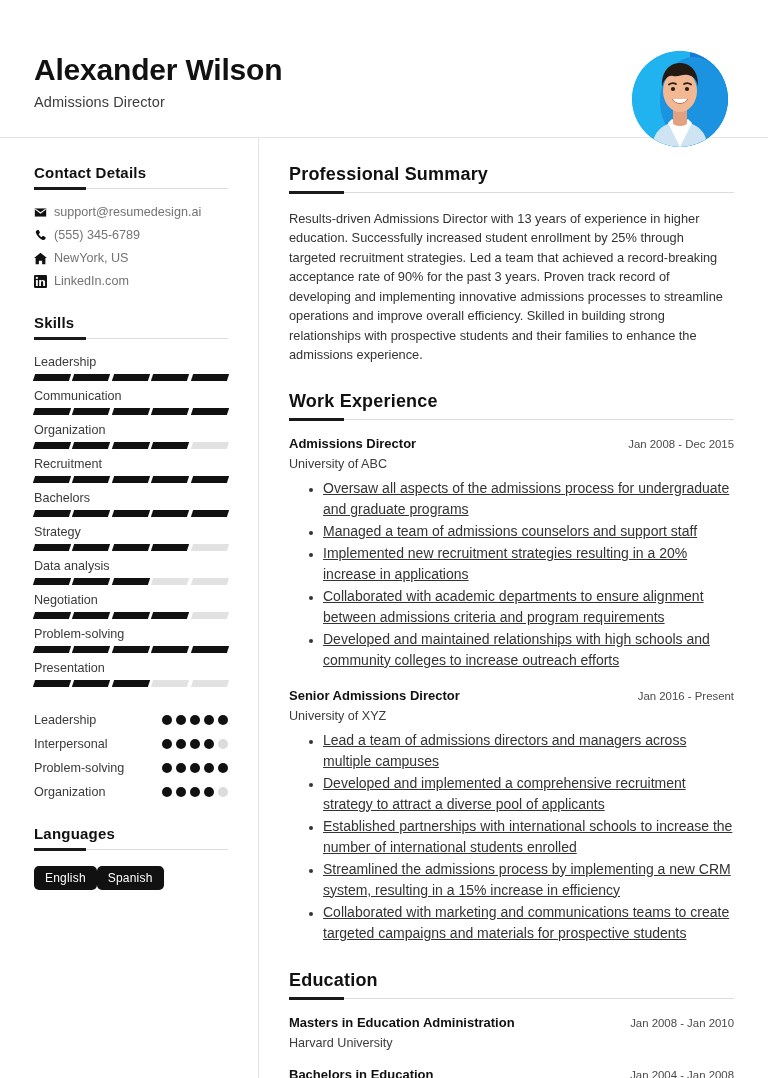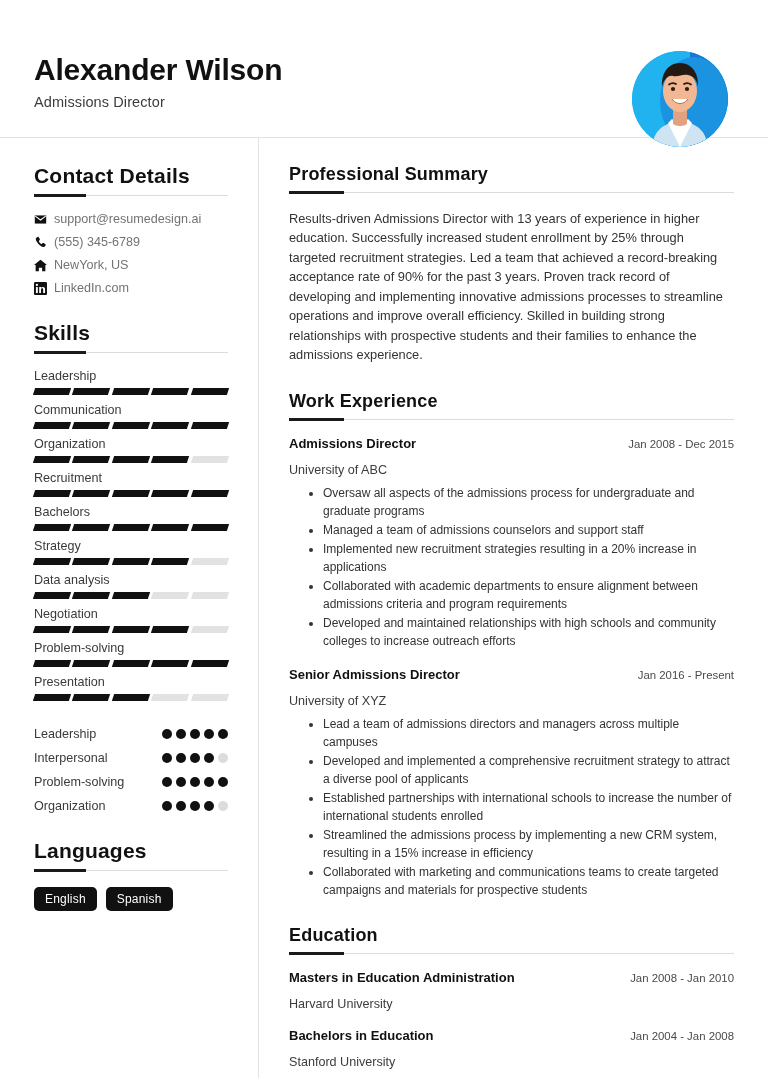--- a/index.html
+++ b/index.html
@@ -54,21 +54,21 @@
     border-right: 1px solid #e3e3e3;
   }
   .col-right {
     flex: 1;
     padding: 26px 34px 0 30px;
   }
 
   
   .sec-head { margin-bottom: 16px; }
   .sec-title {
-    font-size: 21px;
+    font-size: 15px;
     font-weight: bold;
     color: #111;
     letter-spacing: .2px;
     padding-bottom: 7px;
   }
   .sec-title.right { font-size: 18px; }
   .sec-rule { position: relative; height: 1px; background: #dcdcdc; }
   .sec-rule::before {
     content:""; position:absolute; left:0; top:-1px;
     width: 52px; height: 3px; background:#1a1a1a;
@@ -107,21 +107,21 @@
   .soft-row {
     display: flex; align-items: center; justify-content: space-between;
     margin-bottom: 10px;
   }
   .soft-name { font-size: 12.6px; color: #3a3a3a; }
   .dots { display: flex; gap: 4px; }
   .dot { width: 10px; height: 10px; border-radius: 50%; background: #111; }
   .dot.off { background: #dcdcdc; }
 
   
-  .lang-wrap { display: flex; gap: 9px; flex-wrap: wrap; margin-top: 16px; }
+  .lang-wrap { display: flex; gap: 0; flex-wrap: wrap; margin-top: 16px; }
   .lang-pill {
     background: #111; color: #fff;
     font-size: 12px;
     padding: 5px 11px;
     border-radius: 5px;
     letter-spacing: .2px;
   }
 
   
   .summary {
@@ -130,31 +130,32 @@
     color: #333;
     text-align: left;
   }
   .entry { margin-bottom: 17px; }
   .entry-top {
     display: flex; align-items: baseline; justify-content: space-between;
     gap: 10px;
   }
   .entry-title { font-size: 13px; font-weight: bold; color: #111; }
   .entry-date { font-size: 11.4px; color: #4a4a4a; white-space: nowrap; }
-  .entry-org { font-size: 12.6px; color: #3c3c3c; margin-top: 12px; }
+  .entry-org { font-size: 12.6px; color: #3c3c3c; margin-top: 6px; }
   .entry-desc { font-size: 12.6px; color: #333; margin-top: 9px; line-height: 1.5; }
   ul.bullets {
     margin: 7px 0 0 0;
     padding-left: 34px;
   }
   ul.bullets li {
-    font-size: 12px;
+    font-size: 14px;
     line-height: 1.5;
     color: #333;
     margin-bottom: 1px;
+    text-decoration: underline;
   }
   ul.bullets li::marker { font-size: 12px; }
 </style>
 </head>
 <body>
 
 <div class="page">
 
   <div class="header">
     <div>

